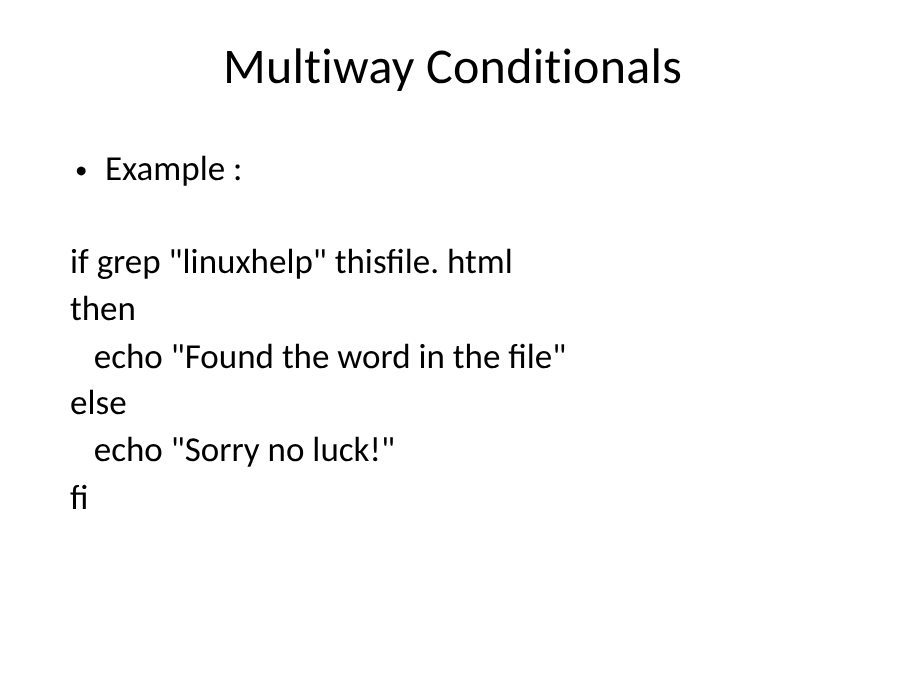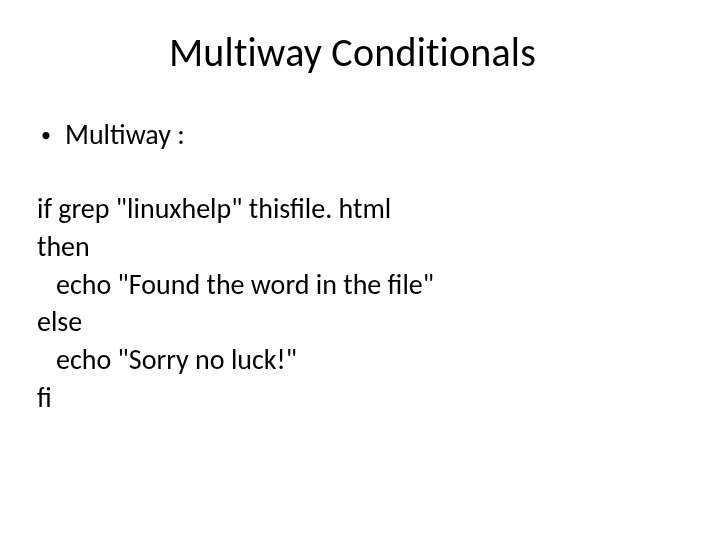--- a/index.html
+++ b/index.html
@@ -8,21 +8,21 @@
     height: 540px;
     background: #ffffff;
     font-family: Calibri, "Segoe UI", Arial, sans-serif;
     color: #000000;
     overflow: hidden;
     position: relative;
   }
   .slide {
     width: 100%;
     height: 100%;
-    padding: 28px 50px 40px 35px;
+    padding: 28px 50px 40px 54px;
   }
   .title {
     font-size: 40px;
     font-weight: 400;
     text-align: center;
     margin-bottom: 40px;
     letter-spacing: 0.2px;
   }
   .bullet-row {
     display: flex;
@@ -50,21 +50,21 @@
   }
 </style>
 </head>
 <body>
 
 <div class="slide">
   <h1 class="title">Multiway Conditionals</h1>
 
   <div class="bullet-row">
     <span class="bullet-marker">•</span>
-    <span class="bullet-text">Multiway :</span>
+    <span class="bullet-text">Example :</span>
   </div>
 
   <div class="code-block">if grep "linuxhelp" thisfile. html
 then
    echo "Found the word in the file"
 else
    echo "Sorry no luck!"
 fi</div>
 </div>
 

